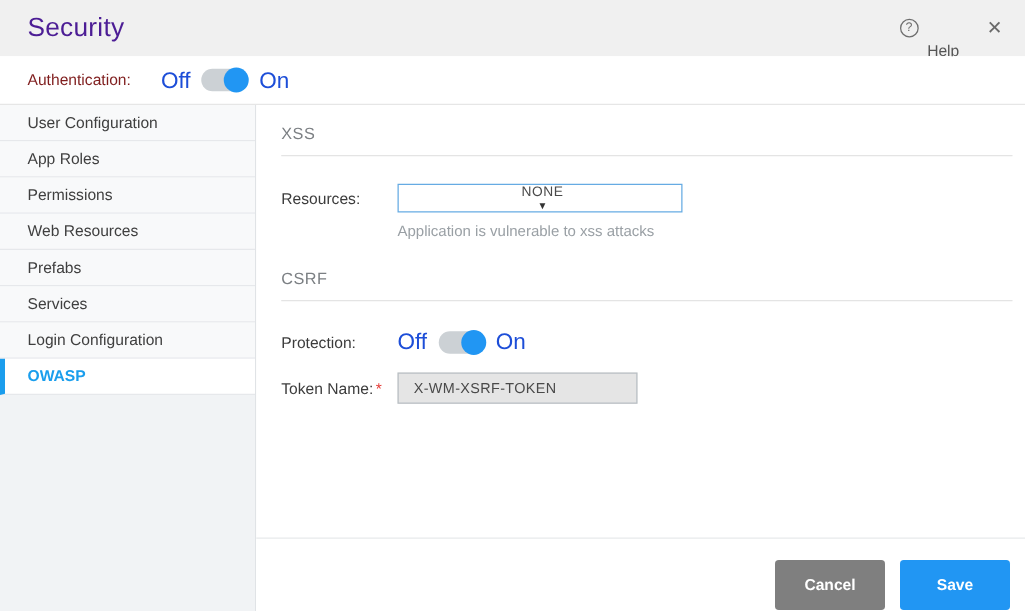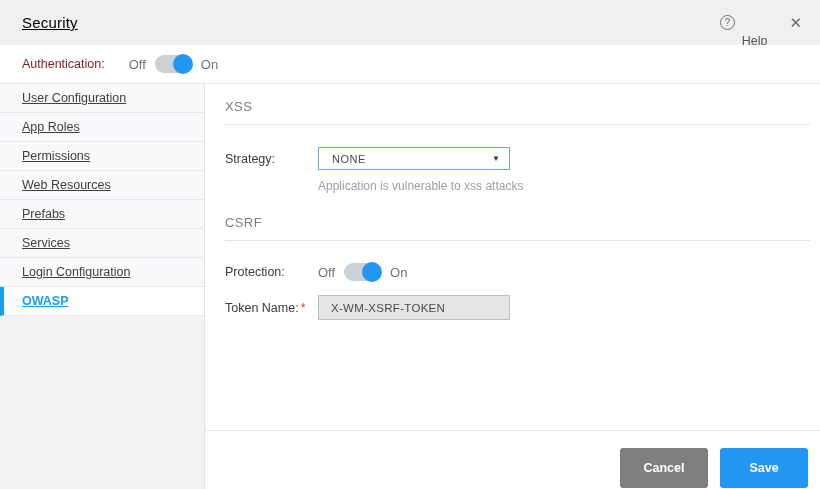--- a/index.html
+++ b/index.html
@@ -17,23 +17,22 @@
   }
 
   
   .titlebar {
     height: 45px; flex: 0 0 45px;
     background: #f0f0f0;
     display: flex; align-items: center;
     padding: 0 18px 0 22px;
   }
   .titlebar .title {
-    font-size: 15px; font-weight: 500; color: #000000;
+    font-size: 21px; font-weight: 500; color: #4c1d95;
     letter-spacing: 0.2px;
-    text-decoration: underline;
   }
   .titlebar .spacer { flex: 1; }
   .help-group { display: flex; align-items: center; gap: 7px; margin-right: 22px; cursor: pointer; }
   .help-circle {
     width: 15px; height: 15px; border: 1.4px solid #6e6e6e; border-radius: 50%;
     display: inline-flex; align-items: center; justify-content: center;
     font-size: 10px; color: #6e6e6e; line-height: 1;
   }
   .help-text { font-size: 12.5px; color: #555555; margin-top: 36px; }
   .close-x { font-size: 15px; color: #6a6a6a; cursor: pointer; line-height: 1; }
@@ -43,21 +42,21 @@
     height: 39px; flex: 0 0 39px;
     background: #ffffff;
     border-bottom: 1px solid #e6e6e6;
     display: flex; align-items: center;
     padding-left: 22px;
   }
   .auth-row .auth-label { font-size: 12.5px; color: #7f1d1d; margin-right: 24px; }
 
   
   .toggle-widget { display: inline-flex; align-items: center; gap: 9px; }
-  .toggle-side-label { font-size: 13px; color: #737373; }
+  .toggle-side-label { font-size: 18px; color: #1d4ed8; }
   .toggle-track {
     position: relative; width: 37px; height: 18px;
     background: #ccd1d5; border-radius: 10px; cursor: pointer;
   }
   .toggle-knob {
     position: absolute; top: -1px; right: -1px;
     width: 20px; height: 20px; border-radius: 50%;
     background: #2196f3;
   }
 
@@ -72,21 +71,20 @@
     display: flex; flex-direction: column;
   }
   .side-item {
     height: 29px; flex: 0 0 29px;
     background: #f8f9fa;
     border-bottom: 1px solid #e6e8eb;
     display: flex; align-items: center;
     padding-left: 22px;
     font-size: 12.5px; color: #3f3f3f;
     cursor: pointer;
-    text-decoration: underline;
   }
   .side-item.selected {
     background: #ffffff;
     border-left: 4px solid #1b9ded;
     padding-left: 18px;
     color: #1a9eed; font-weight: bold;
   }
 
   
   .content {
@@ -102,26 +100,27 @@
     border-bottom: 1px solid #e4e4e4;
   }
   .section-title.csrf { margin-top: 21px; }
 
   .form-row { display: flex; align-items: center; margin-top: 22px; }
   .form-row.token { margin-top: 14px; align-items: center; }
   .form-label { width: 93px; flex: 0 0 93px; font-size: 12.5px; color: #3c3c3c; }
   .required-mark { color: #e53935; margin-left: 2px; font-size: 12.5px; }
 
   .select-box {
-    width: 192px; height: 23px;
+    width: 228px; height: 23px;
     border: 1px solid #66abe3;
     background: #ffffff;
     display: flex; align-items: center; justify-content: space-between;
     padding: 0 9px 0 13px;
     cursor: pointer;
+    flex-direction: column;
   }
   .select-value { font-size: 11px; color: #4a4a4a; letter-spacing: 0.5px; }
   .select-caret { font-size: 8px; color: #333333; }
 
   .helper-row { margin-left: 93px; margin-top: 6px; }
   .helper-text { font-size: 12px; color: #9aa0a5; }
 
   .text-input {
     width: 192px; height: 25px;
     border: 1px solid #b9bfc4;
@@ -190,21 +189,21 @@
       <div class="side-item">Services</div>
       <div class="side-item">Login Configuration</div>
       <div class="side-item selected">OWASP</div>
     </div>
 
     <div class="content">
 
       <div class="section-title">XSS</div>
 
       <div class="form-row">
-        <span class="form-label">Strategy:</span>
+        <span class="form-label">Resources:</span>
         <span class="select-box">
           <span class="select-value">NONE</span>
           <span class="select-caret">▼</span>
         </span>
       </div>
 
       <div class="helper-row">
         <span class="helper-text">Application is vulnerable to xss attacks</span>
       </div>
 

